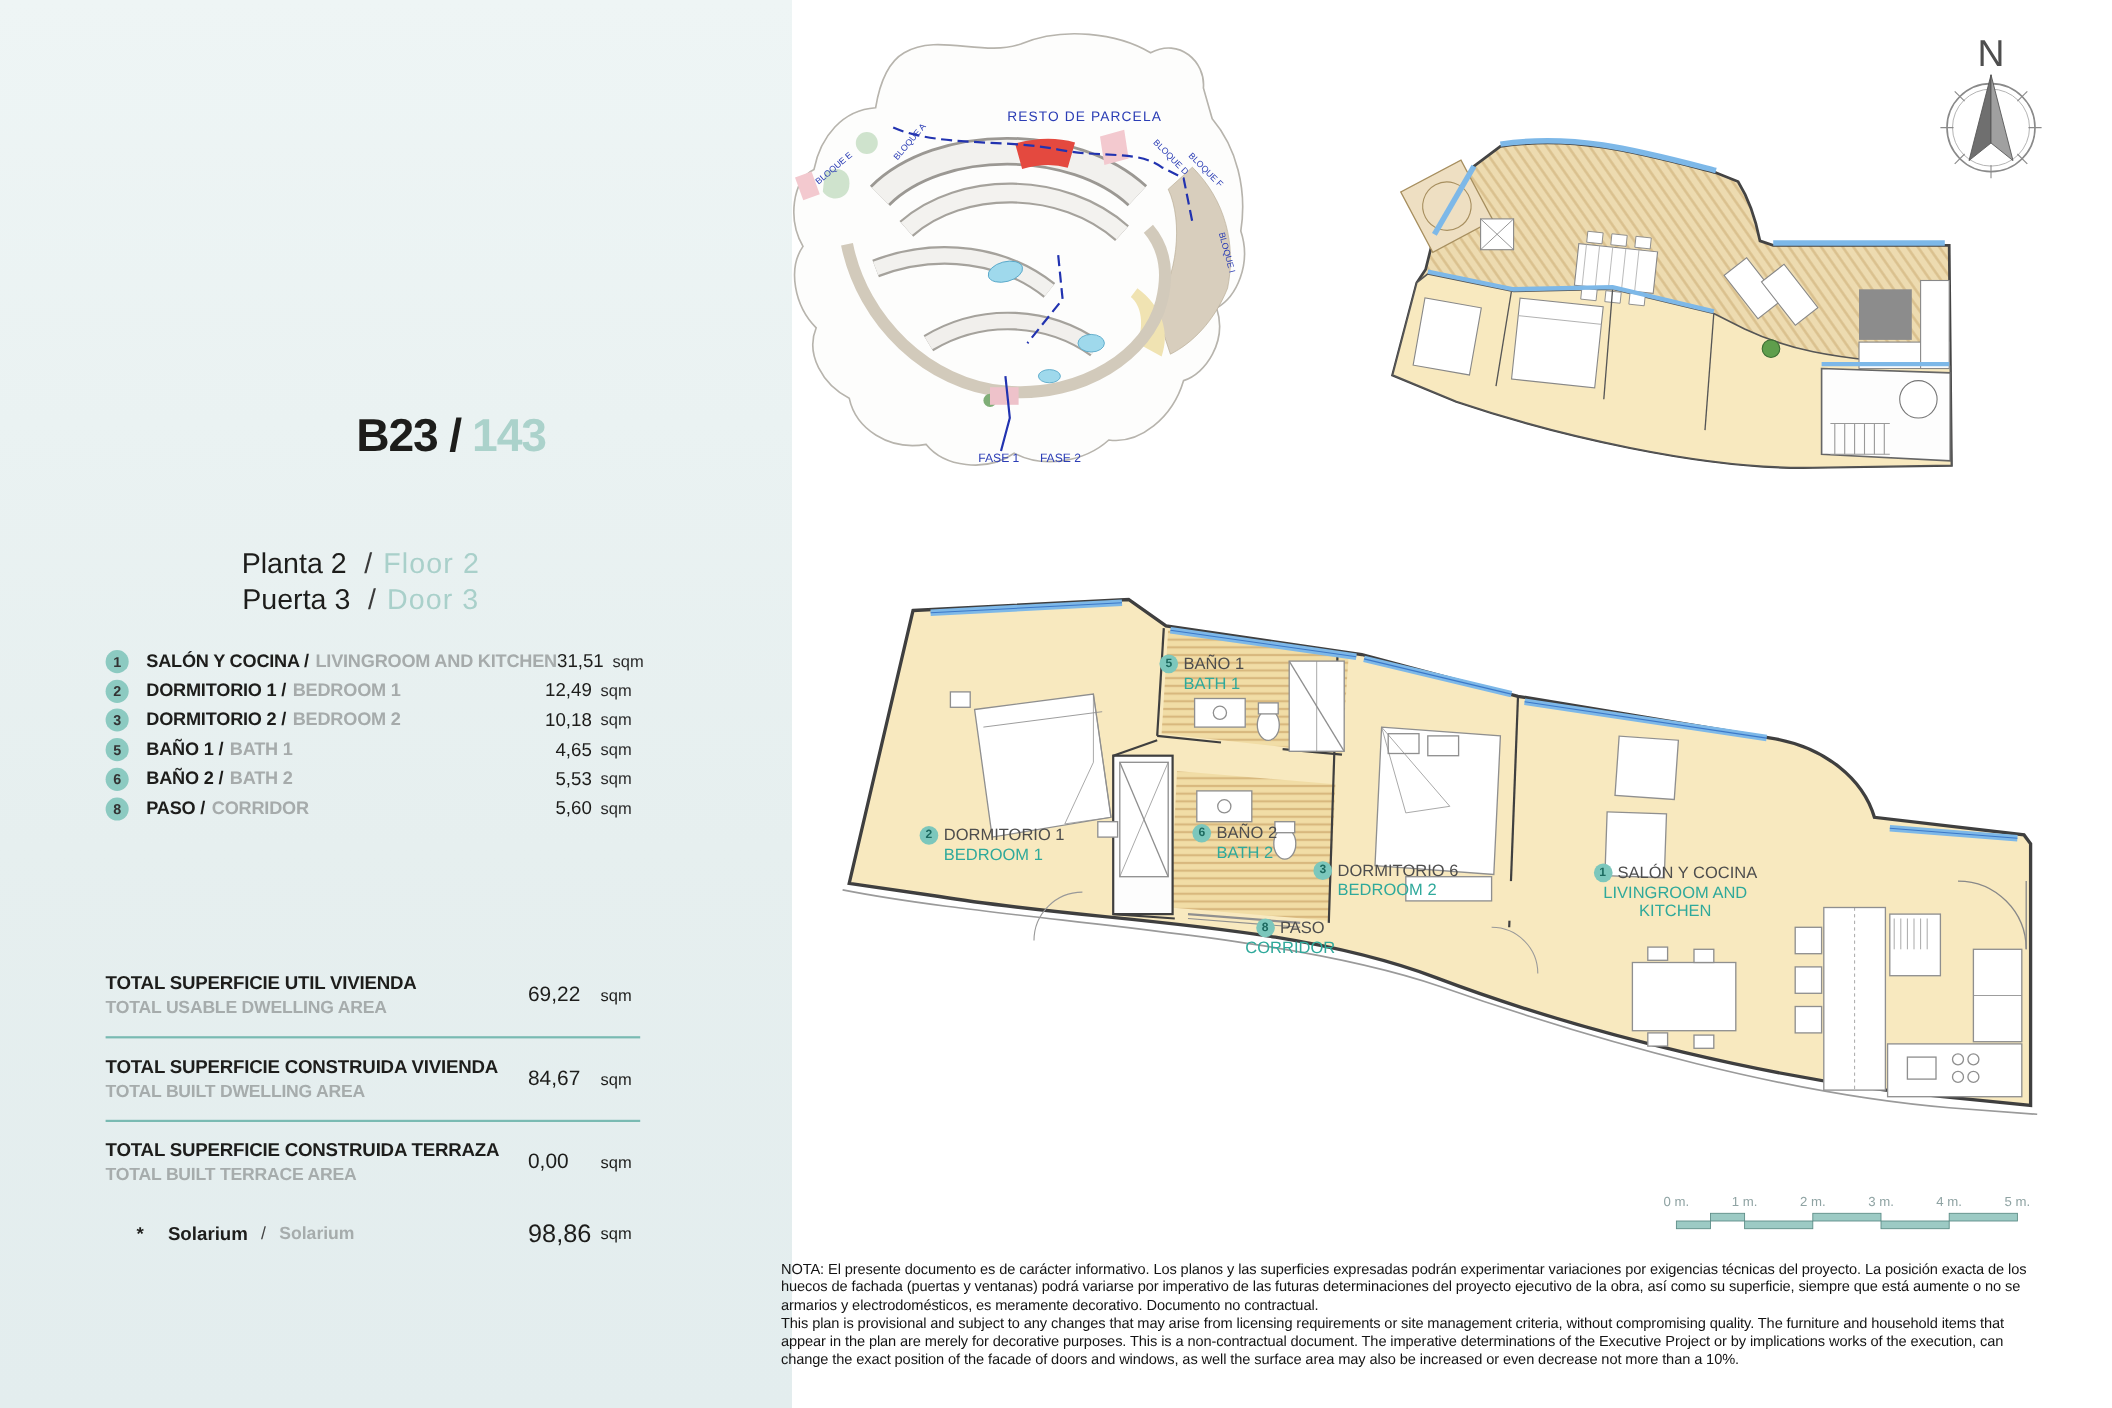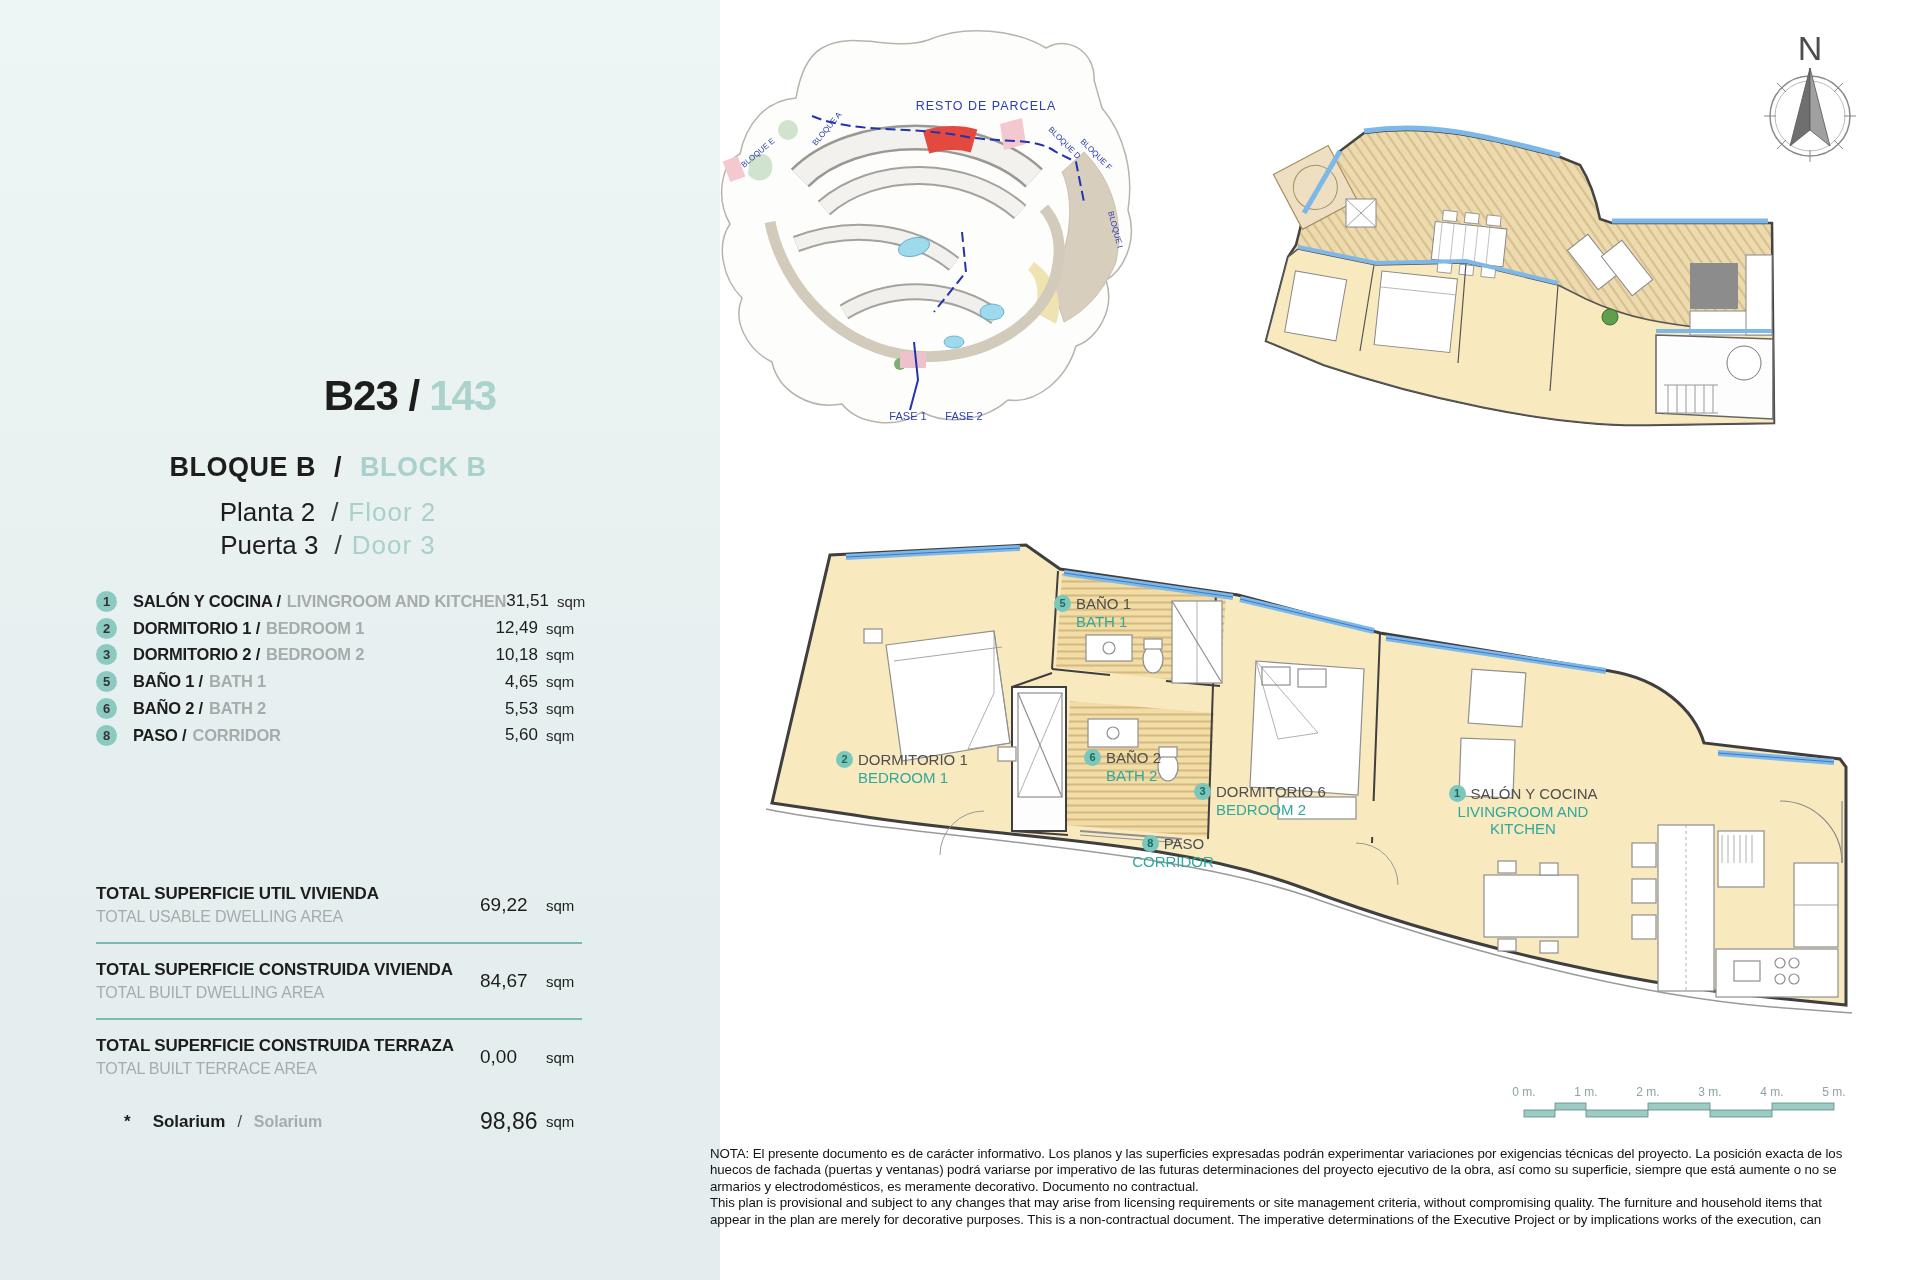--- a/index.html
+++ b/index.html
@@ -28,21 +28,21 @@
          color:#333;font-size:13px;font-weight:bold;text-align:center;line-height:21px;}
   .room-es{font-weight:bold;font-size:16.5px;margin-left:16px;letter-spacing:-0.2px;white-space:nowrap;text-align:center;}
   .room-en{font-weight:bold;font-size:16.5px;margin-left:6px;color:#a6abab;letter-spacing:-0.2px;white-space:nowrap;}
   .room-val{margin-left:auto;width:56px;text-align:right;font-size:17px;}
   .room-unit{width:36px;text-align:left;font-size:15px;margin-left:8px;color:#2a2a2a;}
 
   .totals{position:absolute;left:96px;top:884px;width:486px;}
   .total-block{display:flex;align-items:center;}
   .tb-labels{flex:1 1 auto;}
   .tb-es{font-weight:bold;font-size:17px;letter-spacing:-0.2px;}
-  .tb-en{font-weight:normal;font-size:16px;color:#a6acac;margin-top:4px;letter-spacing:-0.2px;}
+  .tb-en{font-weight:bold;font-size:16px;color:#a6acac;margin-top:4px;letter-spacing:-0.2px;}
   .tb-val{width:56px;font-size:19px;}
   .tb-unit{width:36px;text-align:left;font-size:15px;margin-left:10px;}
   .tdivider{border:none;border-top:2px solid #79bab2;margin:16px 0 16px 0;}
   .solarium-row{display:flex;align-items:center;margin-top:30px;}
   .sol-star{font-weight:bold;font-size:17px;margin-left:28px;}
   .sol-es{font-weight:bold;font-size:17px;margin-left:22px;}
   .sol-sep{margin:0 12px;color:#444;font-size:16px;}
   .sol-en{font-weight:bold;font-size:16px;color:#a6acac;}
   .sol-val{margin-left:auto;width:56px;text-align:right;font-size:23px;}
   .sol-unit{width:36px;text-align:left;font-size:15px;margin-left:10px;}
@@ -68,23 +68,20 @@
 <body>
 
 <div class="page">
 
   <aside class="sidebar">
 
     <div class="unit-title">
       <span class="code">B23 /</span><span class="num">143</span>
     </div>
 
-    <div class="block-line">
-      <span>BLOQUE B</span><span class="sep">/</span><span class="line-en">BLOCK B</span>
-    </div>
 
     <div class="sub-line">
       <span>Planta 2</span><span class="sep">/</span><span class="line-en">Floor 2</span>
     </div>
     <div class="sub-line door">
       <span>Puerta 3</span><span class="sep">/</span><span class="line-en">Door 3</span>
     </div>
 
     <div class="rooms">
       <div class="room-row">
@@ -522,15 +519,16 @@
       </g>
     </svg>
   </div>
 
   <div class="note">
     <div>NOTA: El presente documento es de carácter informativo. Los planos y las superficies expresadas podrán experimentar variaciones por exigencias técnicas del proyecto. La posición exacta de los</div>
     <div>huecos de fachada (puertas y ventanas) podrá variarse por imperativo de las futuras determinaciones del proyecto ejecutivo de la obra, así como su superficie, siempre que está aumente o no se</div>
     <div>armarios y electrodomésticos, es meramente decorativo. Documento no contractual.</div>
     <div>This plan is provisional and subject to any changes that may arise from licensing requirements or site management criteria, without compromising quality. The furniture and household items that</div>
     <div>appear in the plan are merely for decorative purposes. This is a non-contractual document. The imperative determinations of the Executive Project or by implications works of the execution, can</div>
+    <div>change the exact position of the facade of doors and windows, as well the surface area may also be increased or even decrease not more than a 10%.</div>
   </div>
 
 </div>
 
 </body></html>

